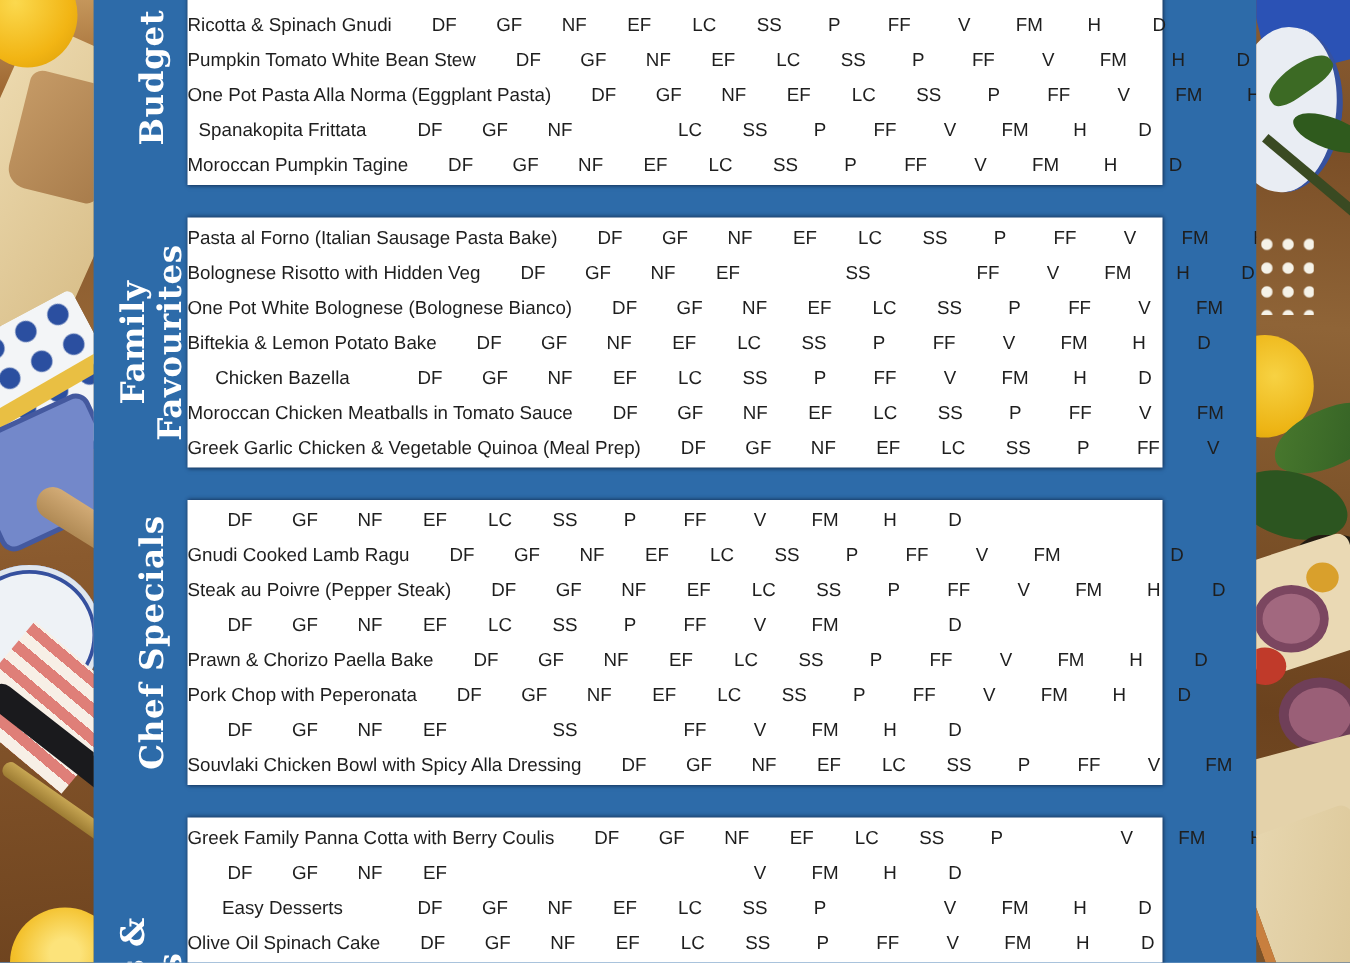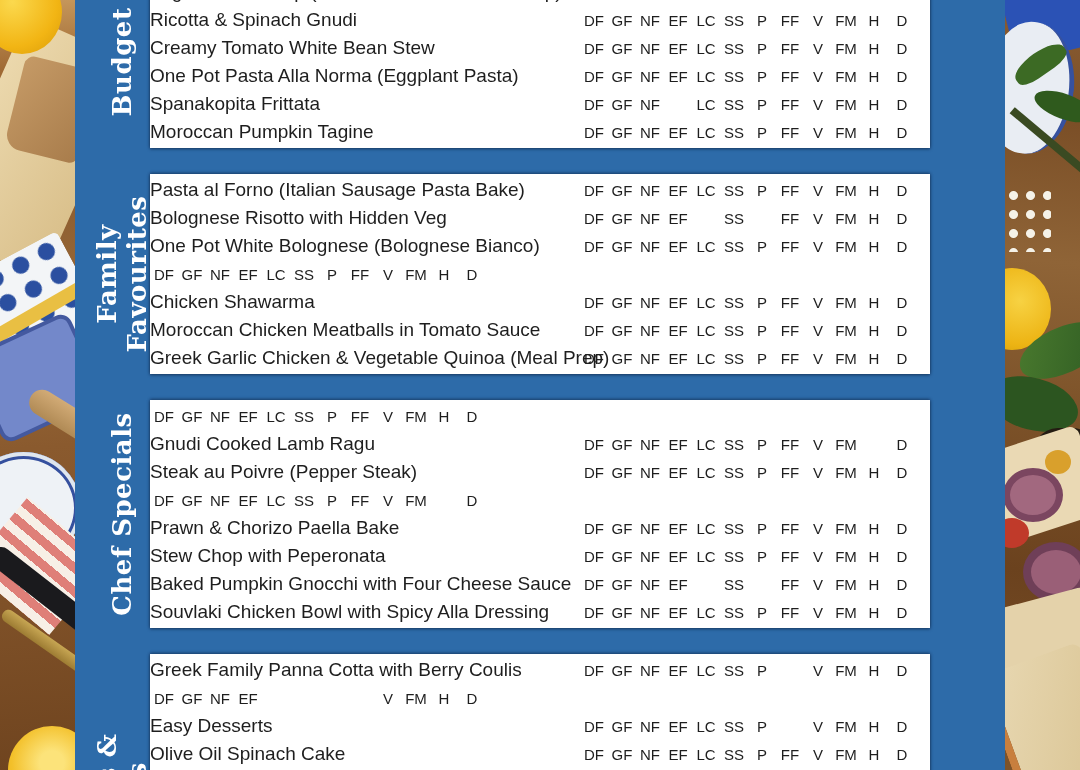--- a/index.html
+++ b/index.html
@@ -57,22 +57,22 @@
   .card.clipped-top { margin-top:-24px; }
 
   .section-label { position:absolute; left:-28px; top:50%;
            transform:translate(-50%,-50%) rotate(-90deg);
            color:#ffffff; font-family:"DejaVu Serif", serif; font-weight:700;
            font-size:26px; line-height:30px; letter-spacing:.5px; text-align:center; }
   .section-label div { white-space:nowrap; }
   .card.clipped-bottom .section-label { top:161px; }
 
   .row   { display:flex; align-items:center; height:28px; }
-  .name  { width:430px; text-align:left; font-size:19px; color:var(--ink); white-space:nowrap; }
-  .codes { display:grid; grid-template-columns:repeat(12,28px); margin-left:0; }
+  .name  { width:430px; text-align:center; font-size:15px; color:var(--ink); white-space:nowrap; }
+  .codes { display:grid; grid-template-columns:repeat(12,28px); margin-left:28px;gap:24px; }
   .codes span { text-align:center; font-size:15px; color:var(--ink); }
 </style>
 </head>
 <body>
 
 <div class="page">
 
   <div class="photo-strip left">
     <div class="l-board"></div>
     <div class="l-bag"></div>
@@ -125,21 +125,21 @@
                 <span>P</span>
                 <span>FF</span>
                 <span>V</span>
                 <span>FM</span>
                 <span>H</span>
                 <span>D</span>
               </div>
   </div>
 
   <div class="row">
-    <div class="name">Creamy Tomato White Bean Stew</div>
+    <div class="name">Pumpkin Tomato White Bean Stew</div>
     <div class="codes">
                 <span>DF</span>
                 <span>GF</span>
                 <span>NF</span>
                 <span>EF</span>
                 <span>LC</span>
                 <span>SS</span>
                 <span>P</span>
                 <span>FF</span>
                 <span>V</span>
@@ -259,38 +259,39 @@
                 <span>P</span>
                 <span>FF</span>
                 <span>V</span>
                 <span>FM</span>
                 <span>H</span>
                 <span>D</span>
               </div>
   </div>
 
   <div class="row">
-    <div class="codes">
-                <span>DF</span>
-                <span>GF</span>
-                <span>NF</span>
-                <span>EF</span>
-                <span>LC</span>
-                <span>SS</span>
-                <span>P</span>
-                <span>FF</span>
-                <span>V</span>
-                <span>FM</span>
-                <span>H</span>
-                <span>D</span>
-              </div>
-  </div>
-
-  <div class="row">
-    <div class="name">Chicken Shawarma</div>
+    <div class="name">Biftekia &amp; Lemon Potato Bake</div>
+    <div class="codes">
+                <span>DF</span>
+                <span>GF</span>
+                <span>NF</span>
+                <span>EF</span>
+                <span>LC</span>
+                <span>SS</span>
+                <span>P</span>
+                <span>FF</span>
+                <span>V</span>
+                <span>FM</span>
+                <span>H</span>
+                <span>D</span>
+              </div>
+  </div>
+
+  <div class="row">
+    <div class="name">Chicken Bazella</div>
     <div class="codes">
                 <span>DF</span>
                 <span>GF</span>
                 <span>NF</span>
                 <span>EF</span>
                 <span>LC</span>
                 <span>SS</span>
                 <span>P</span>
                 <span>FF</span>
                 <span>V</span>
@@ -425,39 +426,38 @@
                 <span>P</span>
                 <span>FF</span>
                 <span>V</span>
                 <span>FM</span>
                 <span>H</span>
                 <span>D</span>
               </div>
   </div>
 
   <div class="row">
-    <div class="name">Stew Chop with Peperonata</div>
-    <div class="codes">
-                <span>DF</span>
-                <span>GF</span>
-                <span>NF</span>
-                <span>EF</span>
-                <span>LC</span>
-                <span>SS</span>
-                <span>P</span>
-                <span>FF</span>
-                <span>V</span>
-                <span>FM</span>
-                <span>H</span>
-                <span>D</span>
-              </div>
-  </div>
-
-  <div class="row">
-    <div class="name">Baked Pumpkin Gnocchi with Four Cheese Sauce</div>
+    <div class="name">Pork Chop with Peperonata</div>
+    <div class="codes">
+                <span>DF</span>
+                <span>GF</span>
+                <span>NF</span>
+                <span>EF</span>
+                <span>LC</span>
+                <span>SS</span>
+                <span>P</span>
+                <span>FF</span>
+                <span>V</span>
+                <span>FM</span>
+                <span>H</span>
+                <span>D</span>
+              </div>
+  </div>
+
+  <div class="row">
     <div class="codes">
                 <span>DF</span>
                 <span>GF</span>
                 <span>NF</span>
                 <span>EF</span>
                 <span></span>
                 <span>SS</span>
                 <span></span>
                 <span>FF</span>
                 <span>V</span>

